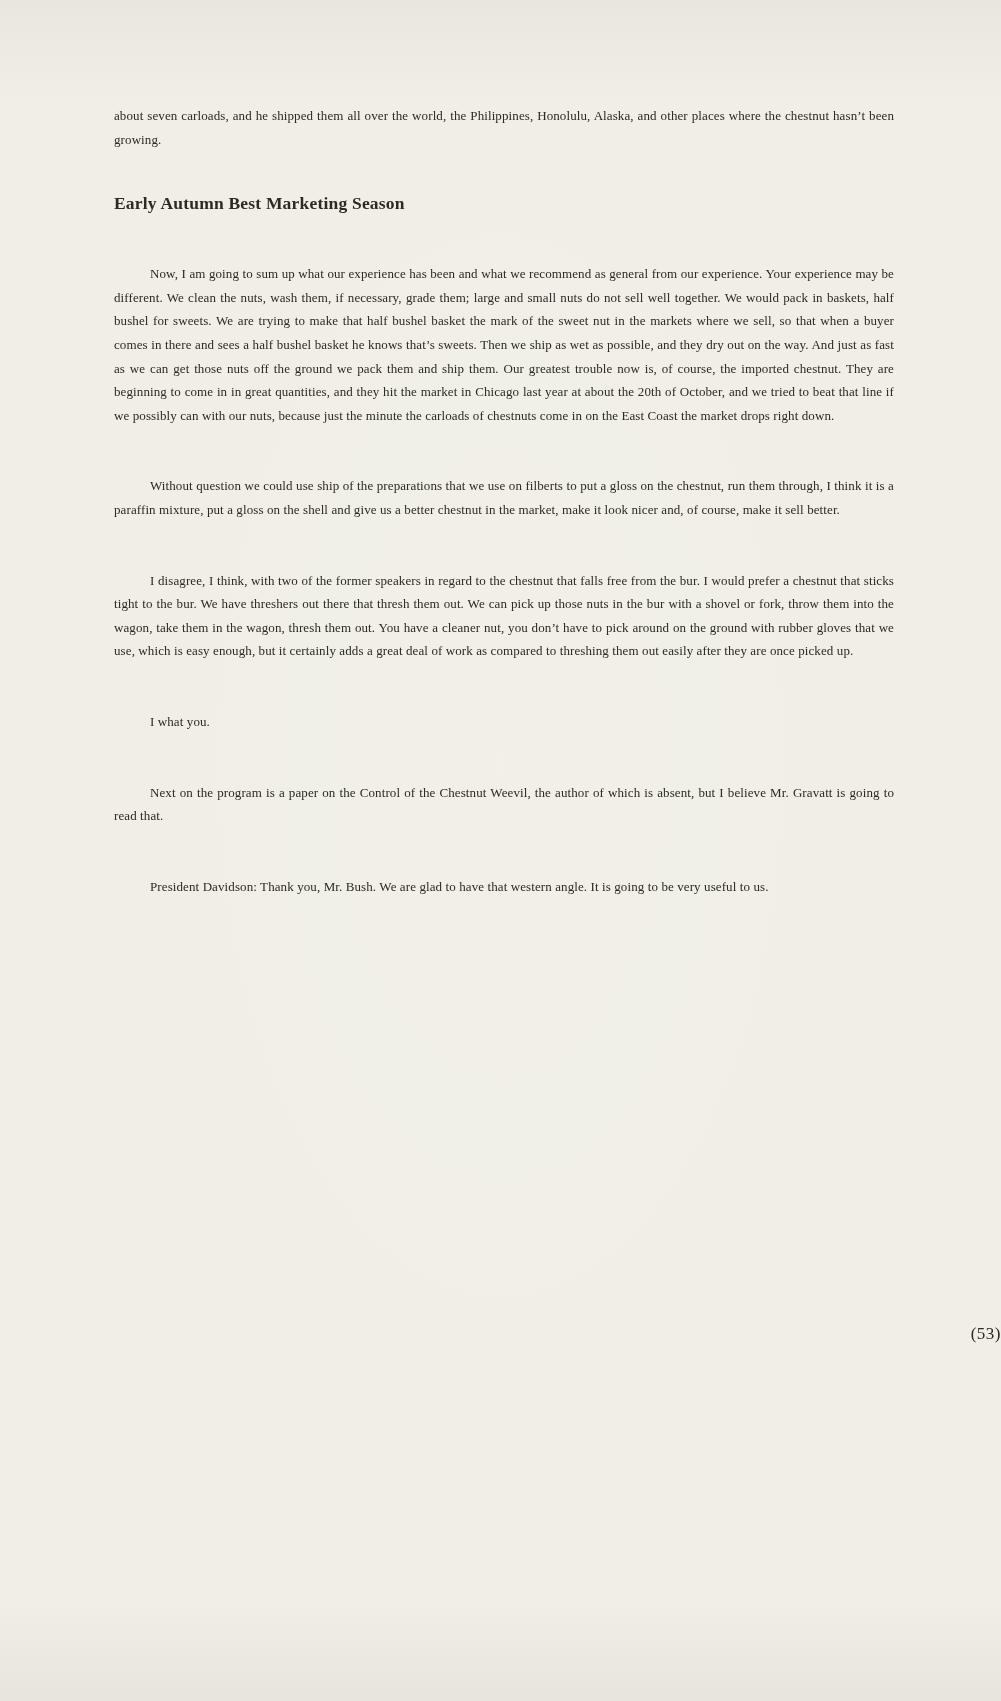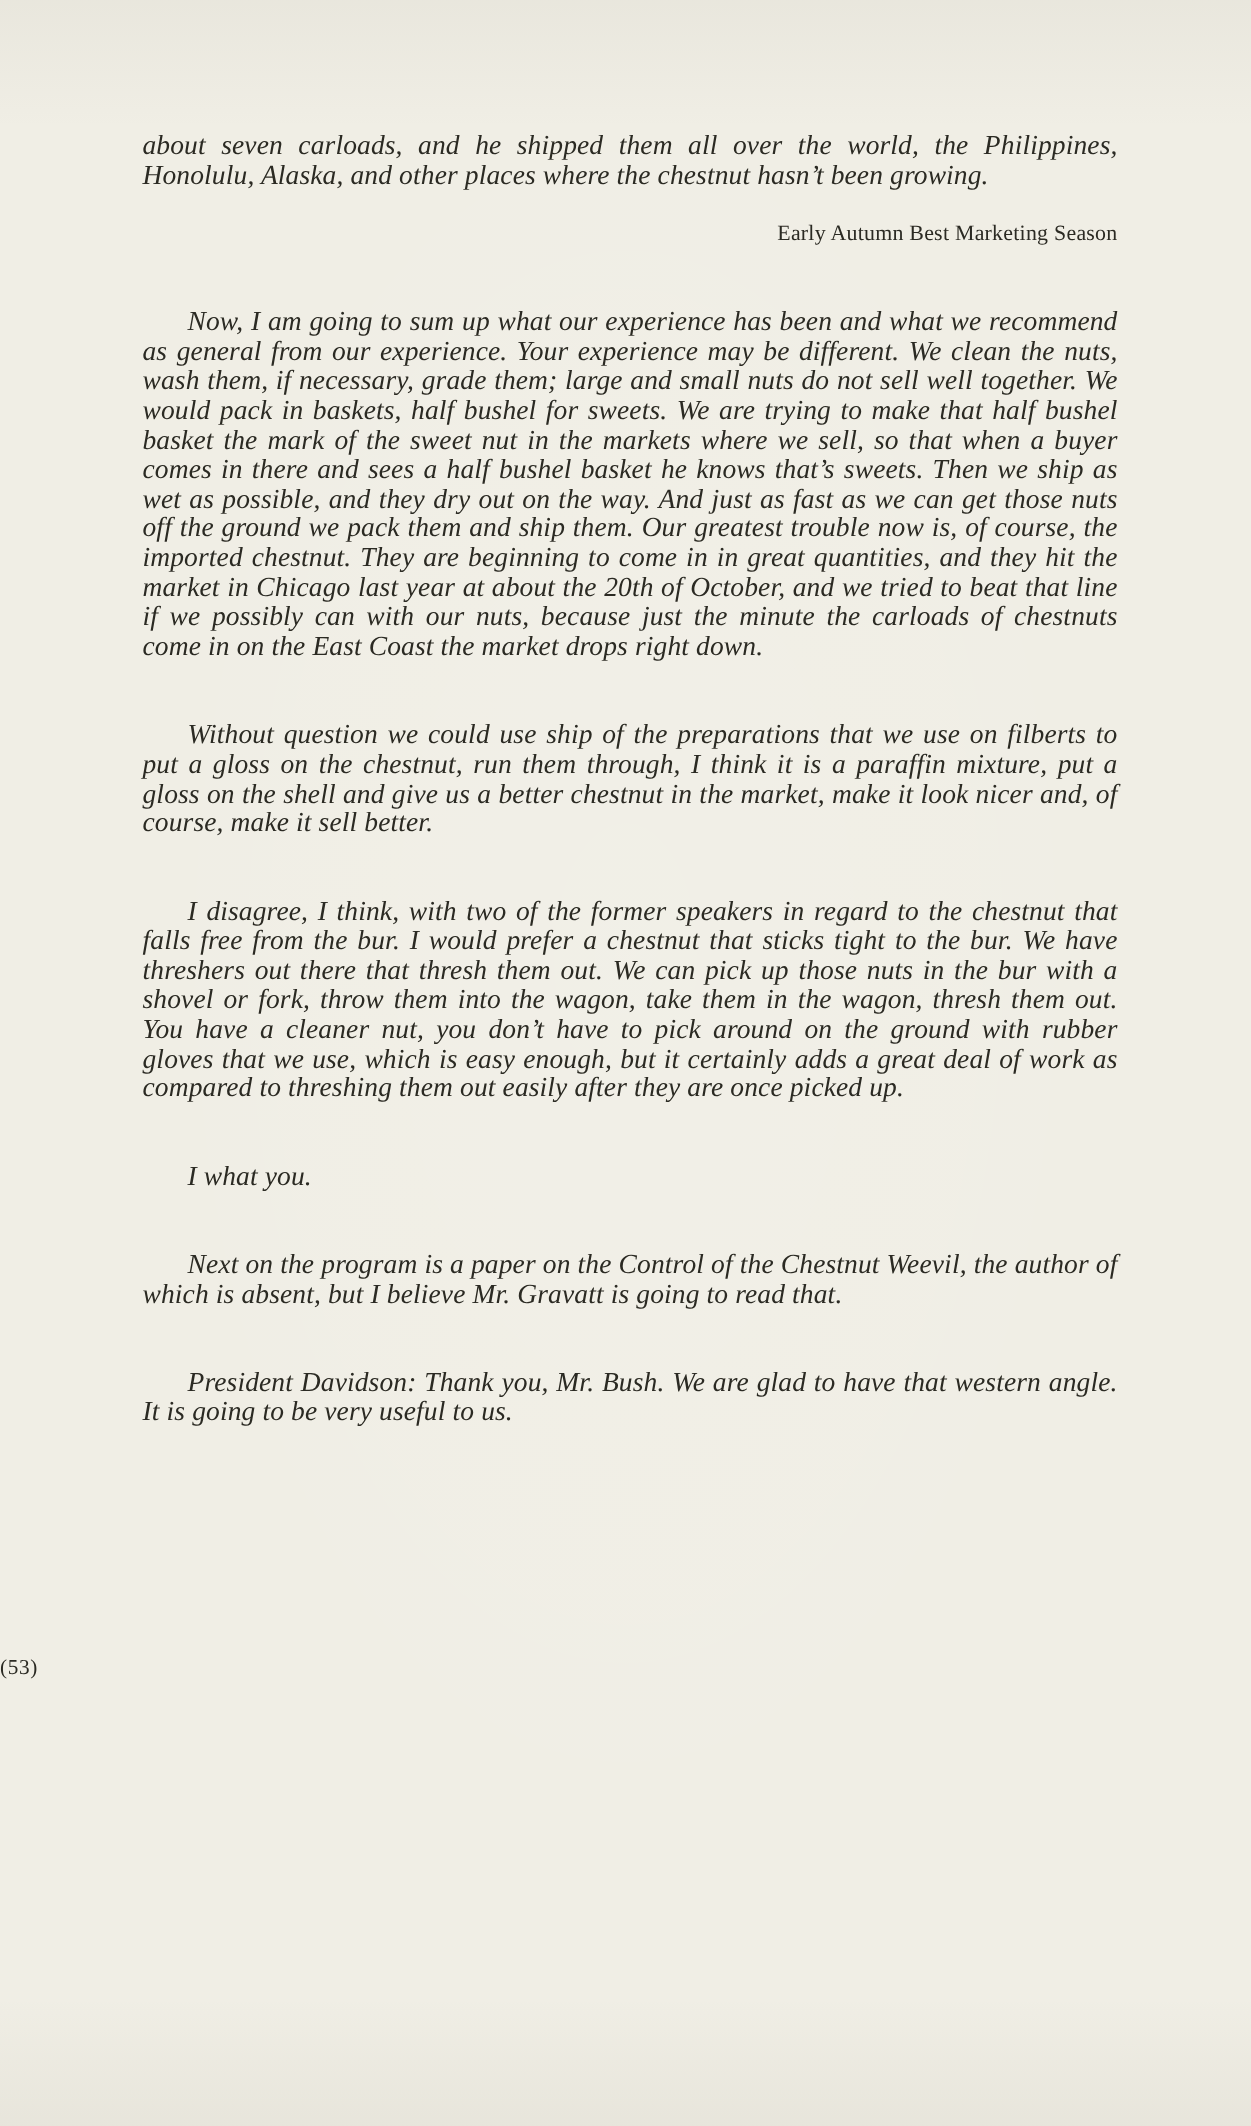--- a/index.html
+++ b/index.html
@@ -25,44 +25,43 @@
       linear-gradient(180deg, rgba(120,115,95,0.06) 0%, rgba(0,0,0,0) 6%, rgba(0,0,0,0) 94%, rgba(120,115,95,0.07) 100%);
   }
   .page-body {
     position: absolute;
     left: 114px;
     top: 104px;
     width: 780px;
   }
   p.paragraph {
     margin: 0 0 7px 0;
-    font-size: 22px;
+    font-size: 13px;
     line-height: 23.6px;
     text-align: justify;
     letter-spacing: 0.1px;
-    font-style: italic;
   }
   p.paragraph.indent {
     text-indent: 36px;
     margin-top: 47px;
   }
   h2.heading {
-    margin: 24px 0 18px 0;
+    margin: 41px 0 18px 0;
     font-size: 17.5px;
     line-height: 23px;
-    font-weight: normal;
-    text-align: right;
+    font-weight: bold;
+    text-align: left;
     letter-spacing: 0.2px;
   }
   .page-footer {
     position: absolute;
     left: 0;
     top: 1324px;
     width: 100%;
-    text-align: left;
+    text-align: right;
     font-size: 17px;
     letter-spacing: 0.5px;
   }
 </style>
 </head>
 <body>
 
 <div class="scan-vignette"></div>
 
 <div class="page-body">

